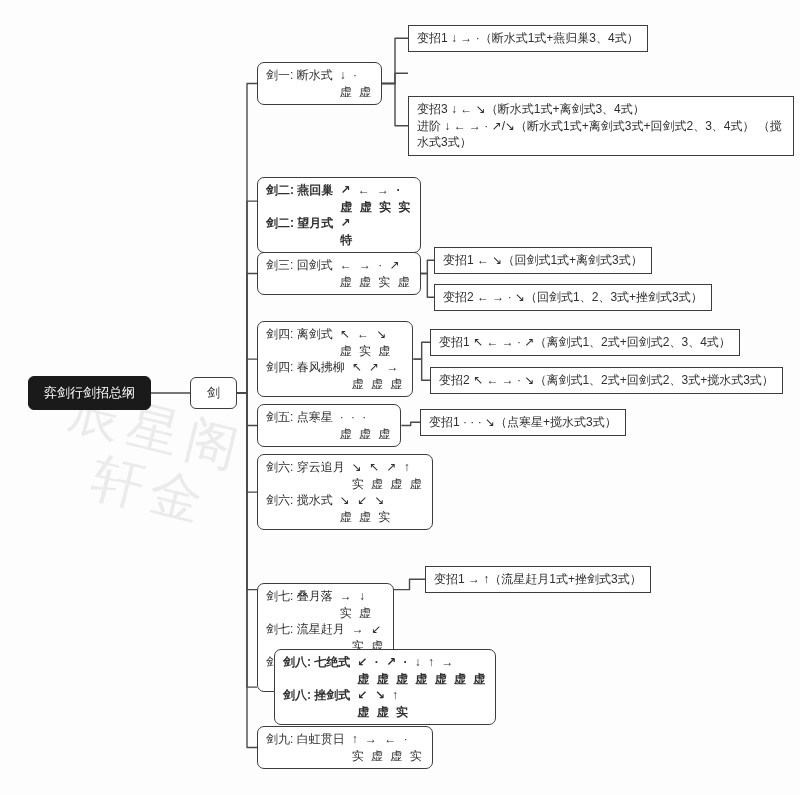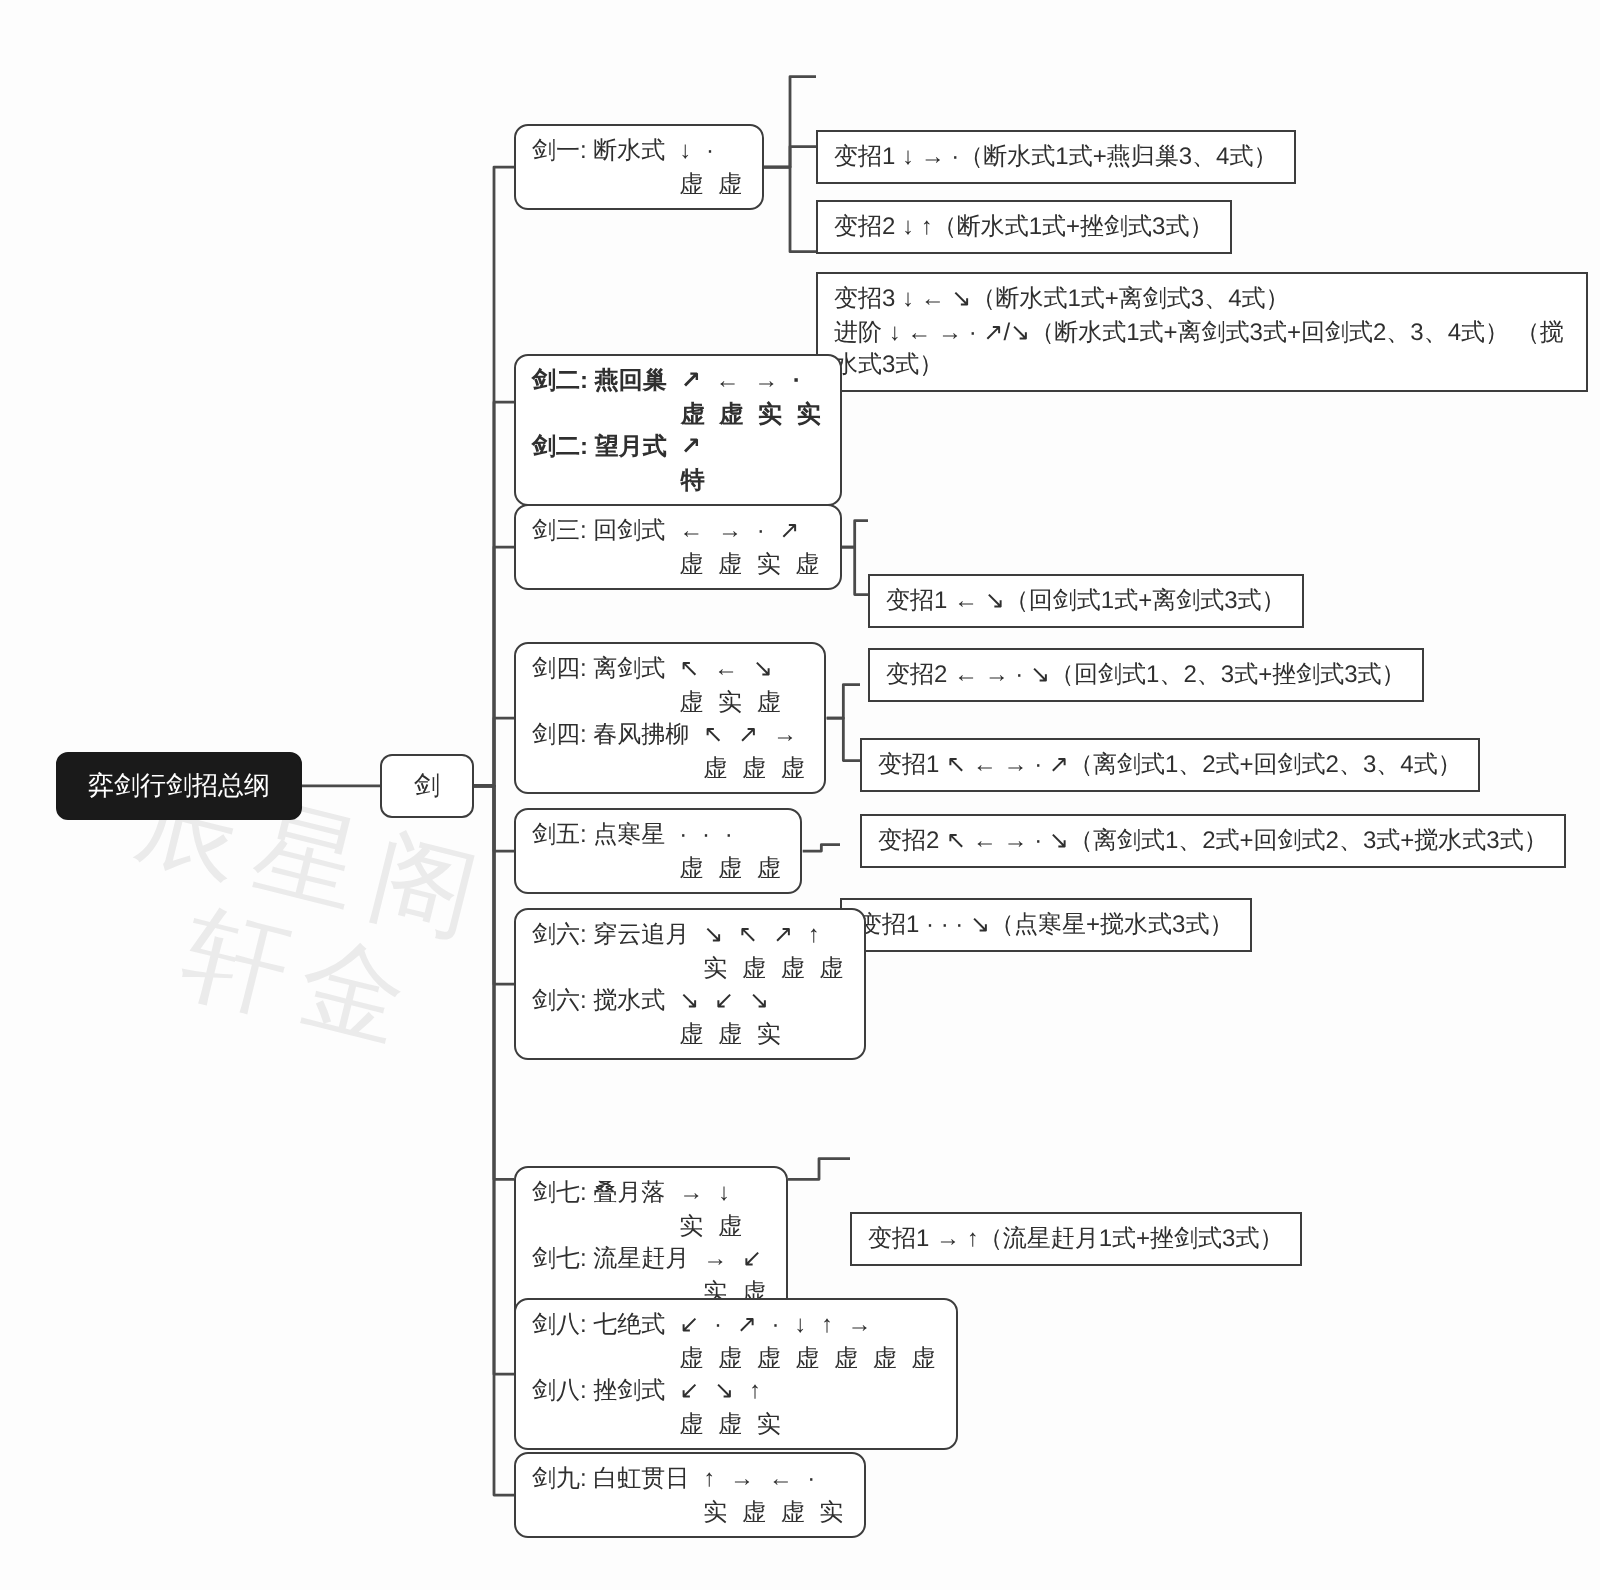--- a/index.html
+++ b/index.html
@@ -18,21 +18,21 @@
   #links { position:absolute; left:0; top:0; width:800px; height:795px; z-index:1; }
   #links path { fill:none; stroke:#4a4a4a; stroke-width:1.4; stroke-linejoin:round; }
 
   
   .node { position:absolute; z-index:2; background:#ffffff; border:1.5px solid #3d3d3d;
           border-radius:7px; font-size:12px; line-height:1.38; padding:4px 8px;
           white-space:nowrap; }
   .root { background:#1a1a1a; color:#ffffff; border:1.5px solid #1a1a1a; border-radius:6px;
           font-size:13px; padding:7px 15px;text-align:center; }
   .trunk { font-size:13px; padding:6px 16px; border-radius:6px; }
-  .child { border-radius:0; padding:4px 8px;margin-top:40px; }
+  .child { border-radius:0; padding:4px 8px; }
   .wrap  { white-space:normal; width:386px; }
 
   .row .l1 .arr, .row .l2 .mk { margin-left:7px; letter-spacing:2px; }
   .ghost { visibility:hidden; }
 </style>
 </head>
 <body>
 
 <div id="canvas">
 
@@ -71,23 +71,20 @@
   </div>
 
   <div class="node" id="b1" style="left:257px; top:62px;">
     <div class="row">
       <div class="l1"><span class="pre">剑一: 断水式</span><span class="arr">↓ ·</span></div>
       <div class="l2"><span class="ghost pre">剑一: 断水式</span><span class="mk">虚 虚</span></div>
     </div>
   </div>
   <div class="node child" id="b1c1" style="left:408px; top:25px;">
     <div>变招1 ↓ → ·（断水式1式+燕归巢3、4式）</div>
-  </div>
-  <div class="node child" id="b1c2" style="left:408px; top:60px;">
-    <div>变招2 ↓ ↑（断水式1式+挫剑式3式）</div>
   </div>
   <div class="node child wrap" id="b1c3" style="left:408px; top:96px;">
     <div>变招3 ↓ ← ↘（断水式1式+离剑式3、4式）</div>
     <div>进阶 ↓ ← → · ↗/↘（断水式1式+离剑式3式+回剑式2、3、4式） （搅水式3式）</div>
   </div>
 
   <div class="node" id="b2" style="left:257px; top:177px;font-weight:bold;">
     <div class="row">
       <div class="l1"><span class="pre">剑二: 燕回巢</span><span class="arr">↗ ← → ·</span></div>
       <div class="l2"><span class="ghost pre">剑二: 燕回巢</span><span class="mk">虚 虚 实 实</span></div>
@@ -160,21 +157,21 @@
     </div>
     <div class="row">
       <div class="l1"><span class="pre">剑七: 揽雀尾</span><span class="arr">→</span></div>
       <div class="l2"><span class="ghost pre">剑七: 揽雀尾</span><span class="mk">特</span></div>
     </div>
   </div>
   <div class="node child" id="b7c1" style="left:425px; top:566px;">
     <div>变招1 → ↑（流星赶月1式+挫剑式3式）</div>
   </div>
 
-  <div class="node" id="b8" style="left:257px; top:649px;">
+  <div class="node" id="b8" style="left:274px; top:649px;font-weight:bold;">
     <div class="row">
       <div class="l1"><span class="pre">剑八: 七绝式</span><span class="arr">↙ · ↗ · ↓ ↑ →</span></div>
       <div class="l2"><span class="ghost pre">剑八: 七绝式</span><span class="mk">虚 虚 虚 虚 虚 虚 虚</span></div>
     </div>
     <div class="row">
       <div class="l1"><span class="pre">剑八: 挫剑式</span><span class="arr">↙ ↘ ↑</span></div>
       <div class="l2"><span class="ghost pre">剑八: 挫剑式</span><span class="mk">虚 虚 实</span></div>
     </div>
   </div>
 

